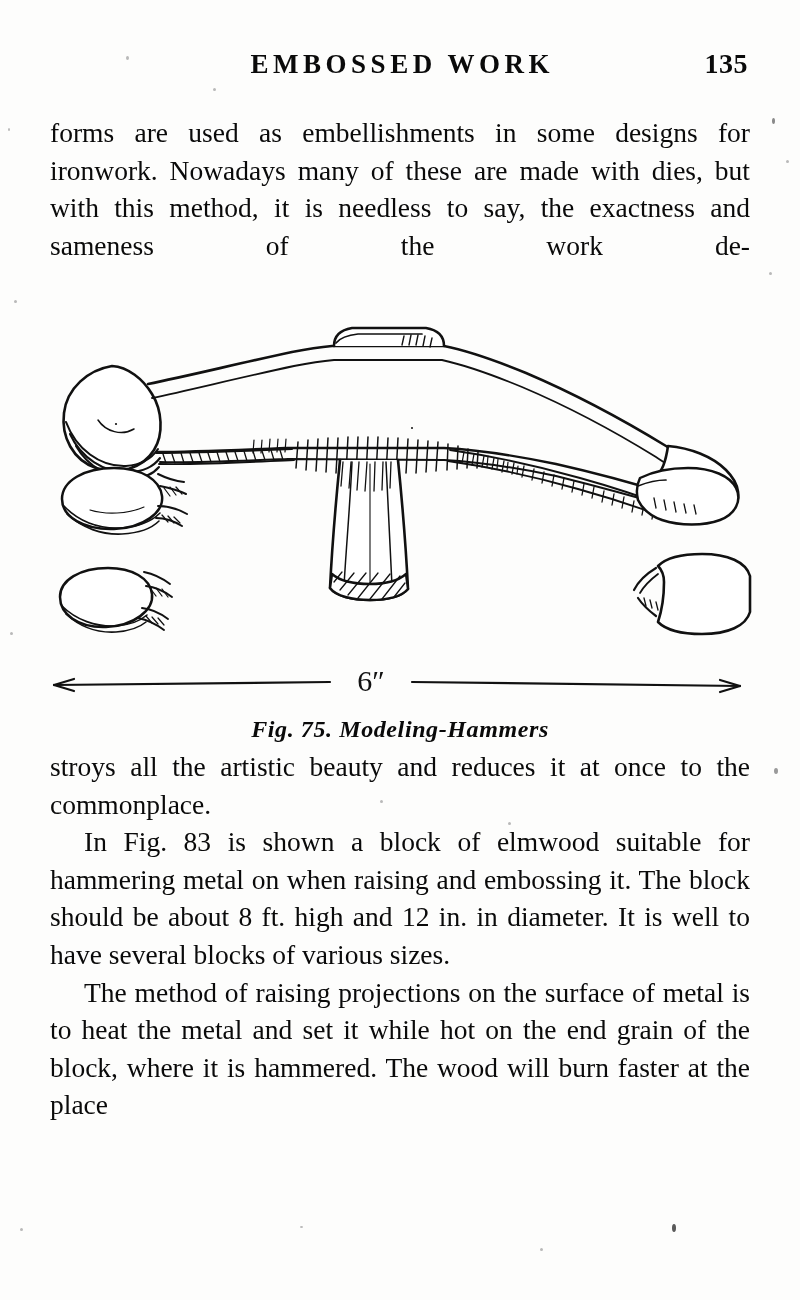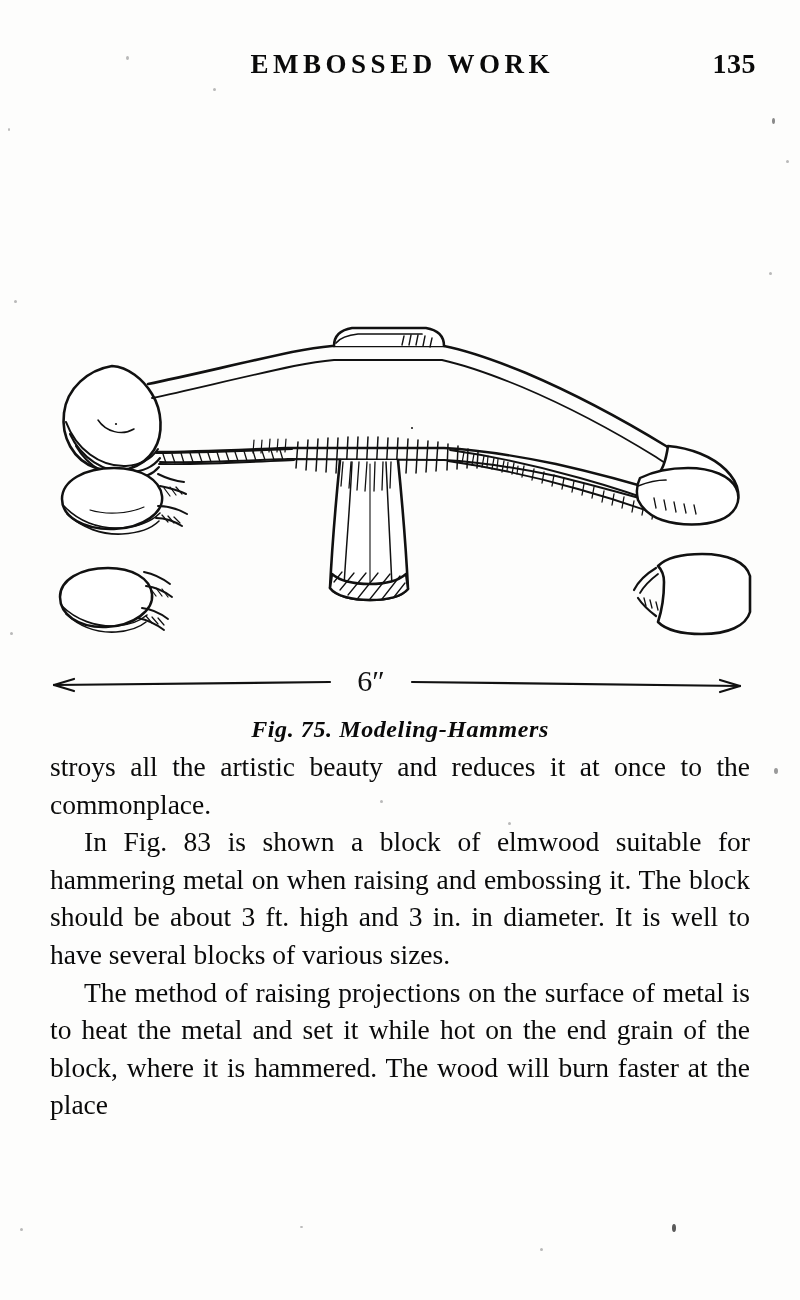--- a/index.html
+++ b/index.html
@@ -37,21 +37,21 @@
     width: 800px;
     text-align: center;
     font-size: 27px;
     font-weight: bold;
     letter-spacing: 4.5px;
     text-indent: 4.5px;
     line-height: 32px;
   }
   .head-folio {
     position: absolute;
-    right: 44px;
+    right: 52px;
     top: 0;
     font-size: 28px;
     font-weight: bold;
     line-height: 32px;
     letter-spacing: 0.5px;
   }
 
   
   .textblock {
     position: absolute;
@@ -107,20 +107,23 @@
 </head>
 <body>
 
 <div class="page">
 
   <div class="running-head">
     <div class="head-title">EMBOSSED WORK</div>
     <div class="head-folio">135</div>
   </div>
 
+  <div class="textblock block-top">
+    <p class="justify-all">forms are used as embellishments in some designs for ironwork.   Nowadays many of these are made with dies, but with this method, it is needless to say, the exactness and sameness of the work de-</p>
+  </div>
 
   <div class="figure">
     <svg width="720" height="450" viewBox="0 0 720 450">
       <g fill="none" stroke="#111111" stroke-linecap="round" stroke-linejoin="round">
 
         <g stroke-width="2.6">
           <path d="M72 56 C48 60 27 78 24 103 C21 127 33 150 56 158
                    C78 166 103 158 114 140 C124 124 122 100 112 84
                    C103 69 88 57 72 56 Z" fill="#ffffff"></path>
         </g>
@@ -402,21 +405,21 @@
         </g>
         <text x="331" y="381" text-anchor="middle" font-family="Liberation Serif, serif" font-size="30" fill="#111111" stroke="none">6″</text>
       </g>
     </svg>
   </div>
 
   <div class="fig-caption">Fig. 75.  Modeling-Hammers</div>
 
   <div class="textblock block-bottom">
     <p class="ragged-last">stroys all the artistic beauty and reduces it at once to the commonplace.</p>
-    <p class="indent ragged-last">In Fig. 83 is shown a block of elmwood suitable for hammering metal on when raising and embossing it.   The block should be about 3 ft. high and 3 in. in diameter.   It is well to have several blocks of various sizes.</p>
+    <p class="indent ragged-last">In Fig. 83 is shown a block of elmwood suitable for hammering metal on when raising and embossing it.   The block should be about 8 ft. high and 12 in. in diameter.   It is well to have several blocks of various sizes.</p>
     <p class="indent justify-all">The method of raising projections on the surface of metal is to heat the metal and set it while hot on the end grain of the block, where it is hammered.   The wood will burn faster at the place</p>
   </div>
 
   <div class="speck" style="left:126px;top:56px;width:3px;height:4px;"></div>
   <div class="speck" style="left:213px;top:88px;width:3px;height:3px;"></div>
   <div class="speck" style="left:8px;top:128px;width:2px;height:3px;"></div>
   <div class="speck" style="left:772px;top:118px;width:3px;height:6px;background:#8a8a8a;"></div>
   <div class="speck" style="left:769px;top:272px;width:3px;height:3px;"></div>
   <div class="speck" style="left:786px;top:160px;width:3px;height:3px;"></div>
   <div class="speck" style="left:774px;top:768px;width:4px;height:6px;background:#9a9a9a;"></div>

